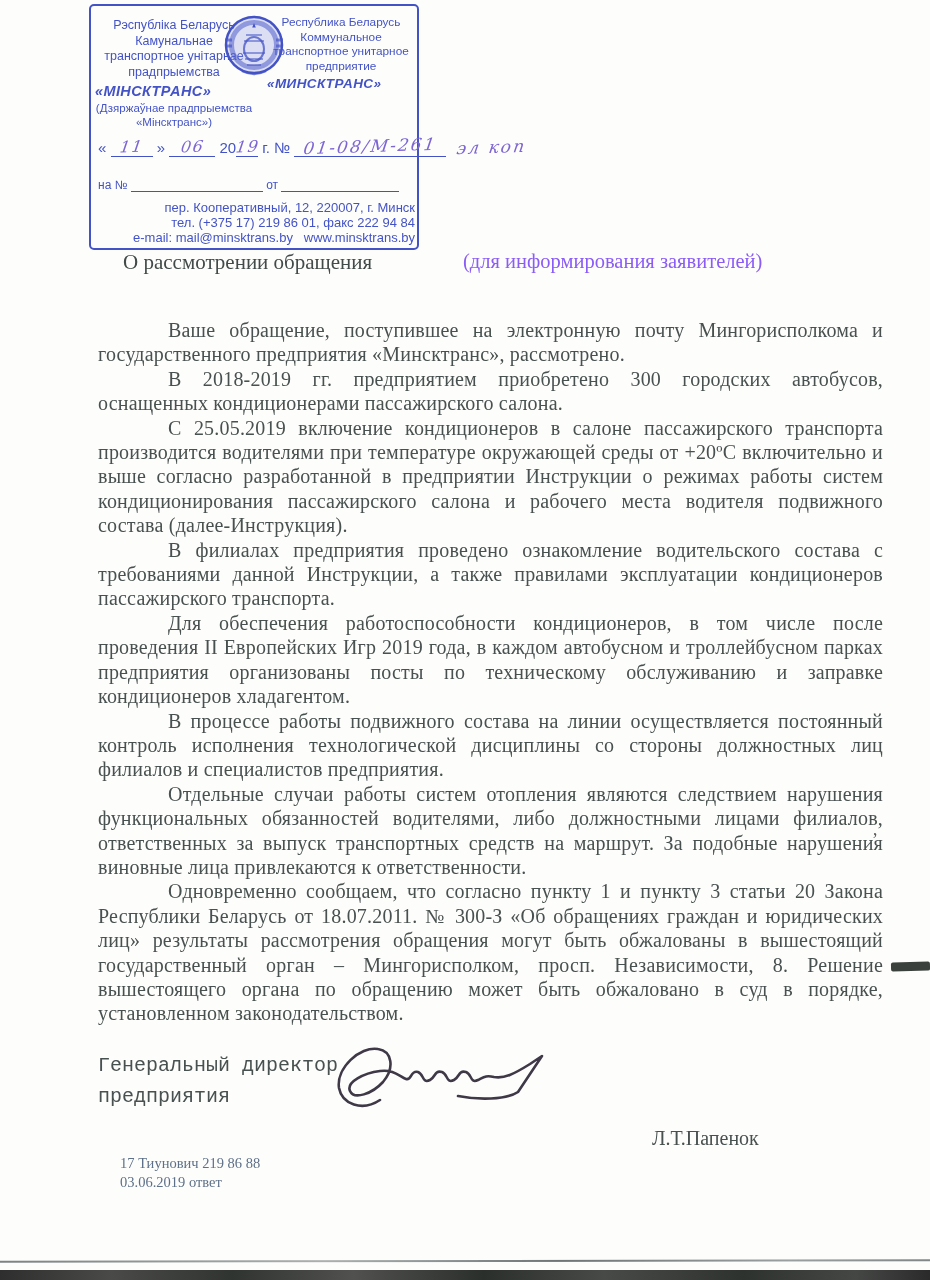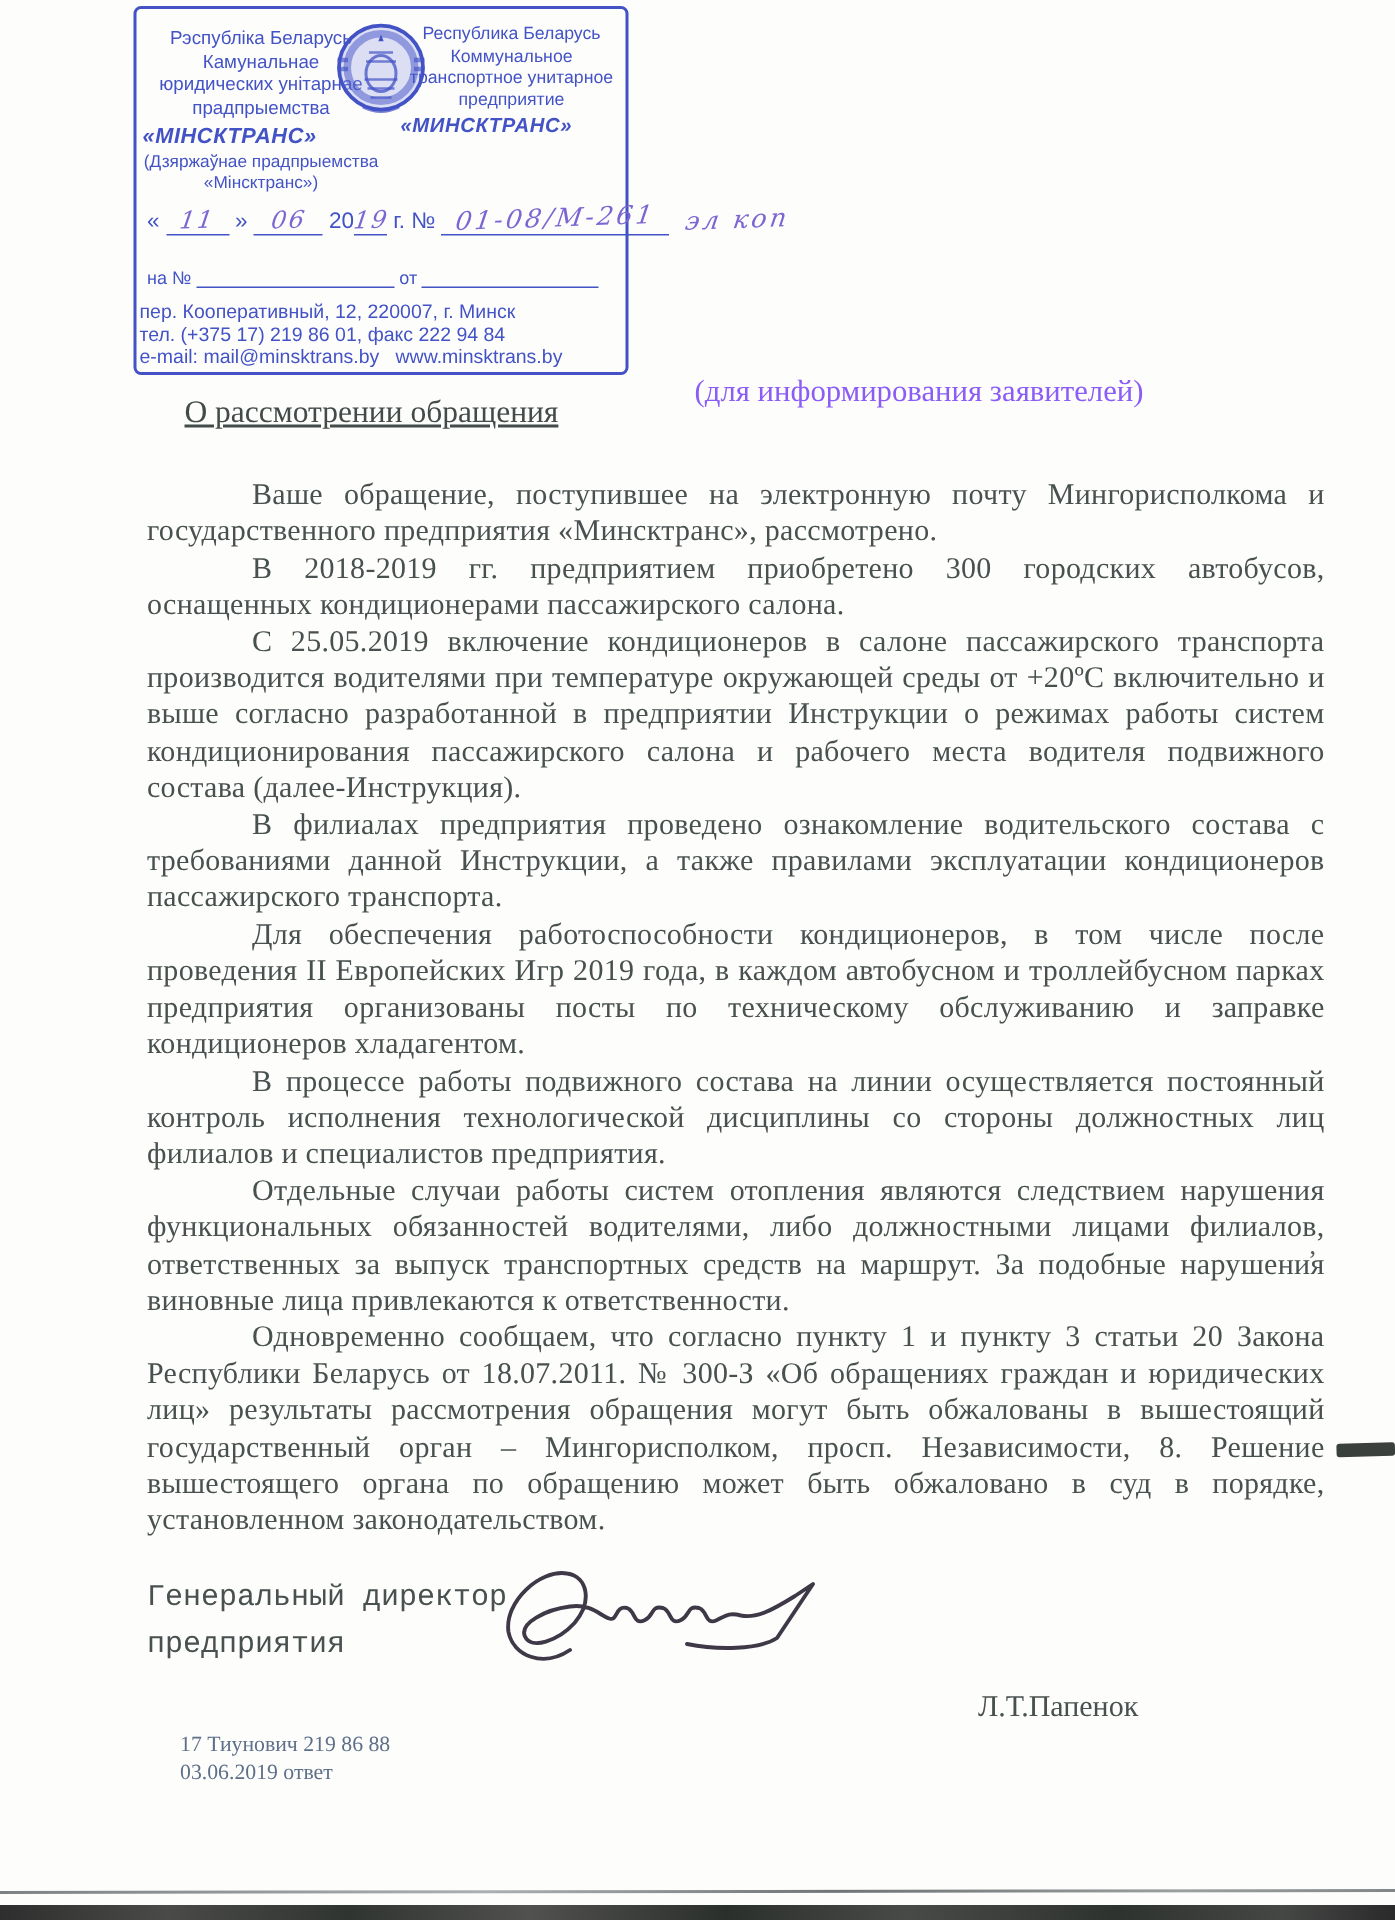--- a/index.html
+++ b/index.html
@@ -30,25 +30,25 @@
   }
   .blank{display:inline-block;border-bottom:1.5px solid #4353c6;text-align:center;vertical-align:bottom;}
   .hand{
     font-family:"DejaVu Serif", serif;font-style:italic;color:#7d66d2;
     display:inline-block;transform:skewX(-10deg) rotate(-2deg);
     letter-spacing:1.5px;font-size:16px;
   }
   .hand-num{font-size:17px;letter-spacing:2px;}
   .ref-row{position:absolute;left:7px;top:172px;white-space:nowrap;font-size:12px;}
   .addr{
-    position:absolute;left:2px;top:194px;width:322px;text-align:left;
+    position:absolute;left:2px;top:194px;width:322px;text-align:right;
     font-size:13px;line-height:15px;white-space:pre-wrap;
   }
   
-  .title-subject{position:absolute;left:123px;top:262px;font-size:21px;color:#424b49;text-decoration:underline;}
+  .title-subject{position:absolute;left:123px;top:250px;font-size:21px;color:#424b49;}
   .title-note{position:absolute;left:463px;top:250px;font-size:20.5px;color:#8b5cf6;}
   .body-text{
     position:absolute;left:98px;top:318px;width:785px;
     font-size:20px;line-height:24.4px;text-align:justify;
     letter-spacing:.2px;color:#48514f;
   }
   .body-text p{margin:0;text-indent:70px;}
   .sig-role{position:absolute;left:98px;top:1050px;font-size:20px;line-height:31px;white-space:pre-line;font-family:Liberation Mono, monospace;}
   .sig-svg{position:absolute;left:318px;top:1034px;}
   .sig-name{position:absolute;left:652px;top:1086px;font-size:20px;margin-top:41px;}
@@ -73,21 +73,21 @@
   }
 </style>
 </head>
 <body>
 
 <div class="page">
 
   <div class="stamp">
     <div class="col col-by">Рэспубліка Беларусь
 Камунальнае
-юридических унітарнае
+транспортное унітарнае
 прадпрыемства</div>
     <div class="org-name name-by">«МІНСКТРАНС»</div>
     <div class="org-sub sub-by">(Дзяржаўнае прадпрыемства
 «Мінсктранс»)</div>
 
     <div class="emblem">
       <svg width="64" height="66" viewBox="0 0 64 66">
         <g stroke="#4353c6" fill="none">
           <circle cx="32" cy="34" r="28" fill="#8a93dd" fill-opacity="0.28" stroke-width="2.5"></circle>
           <circle cx="32" cy="34" r="22.5" stroke-width="5" opacity="0.5"></circle>

